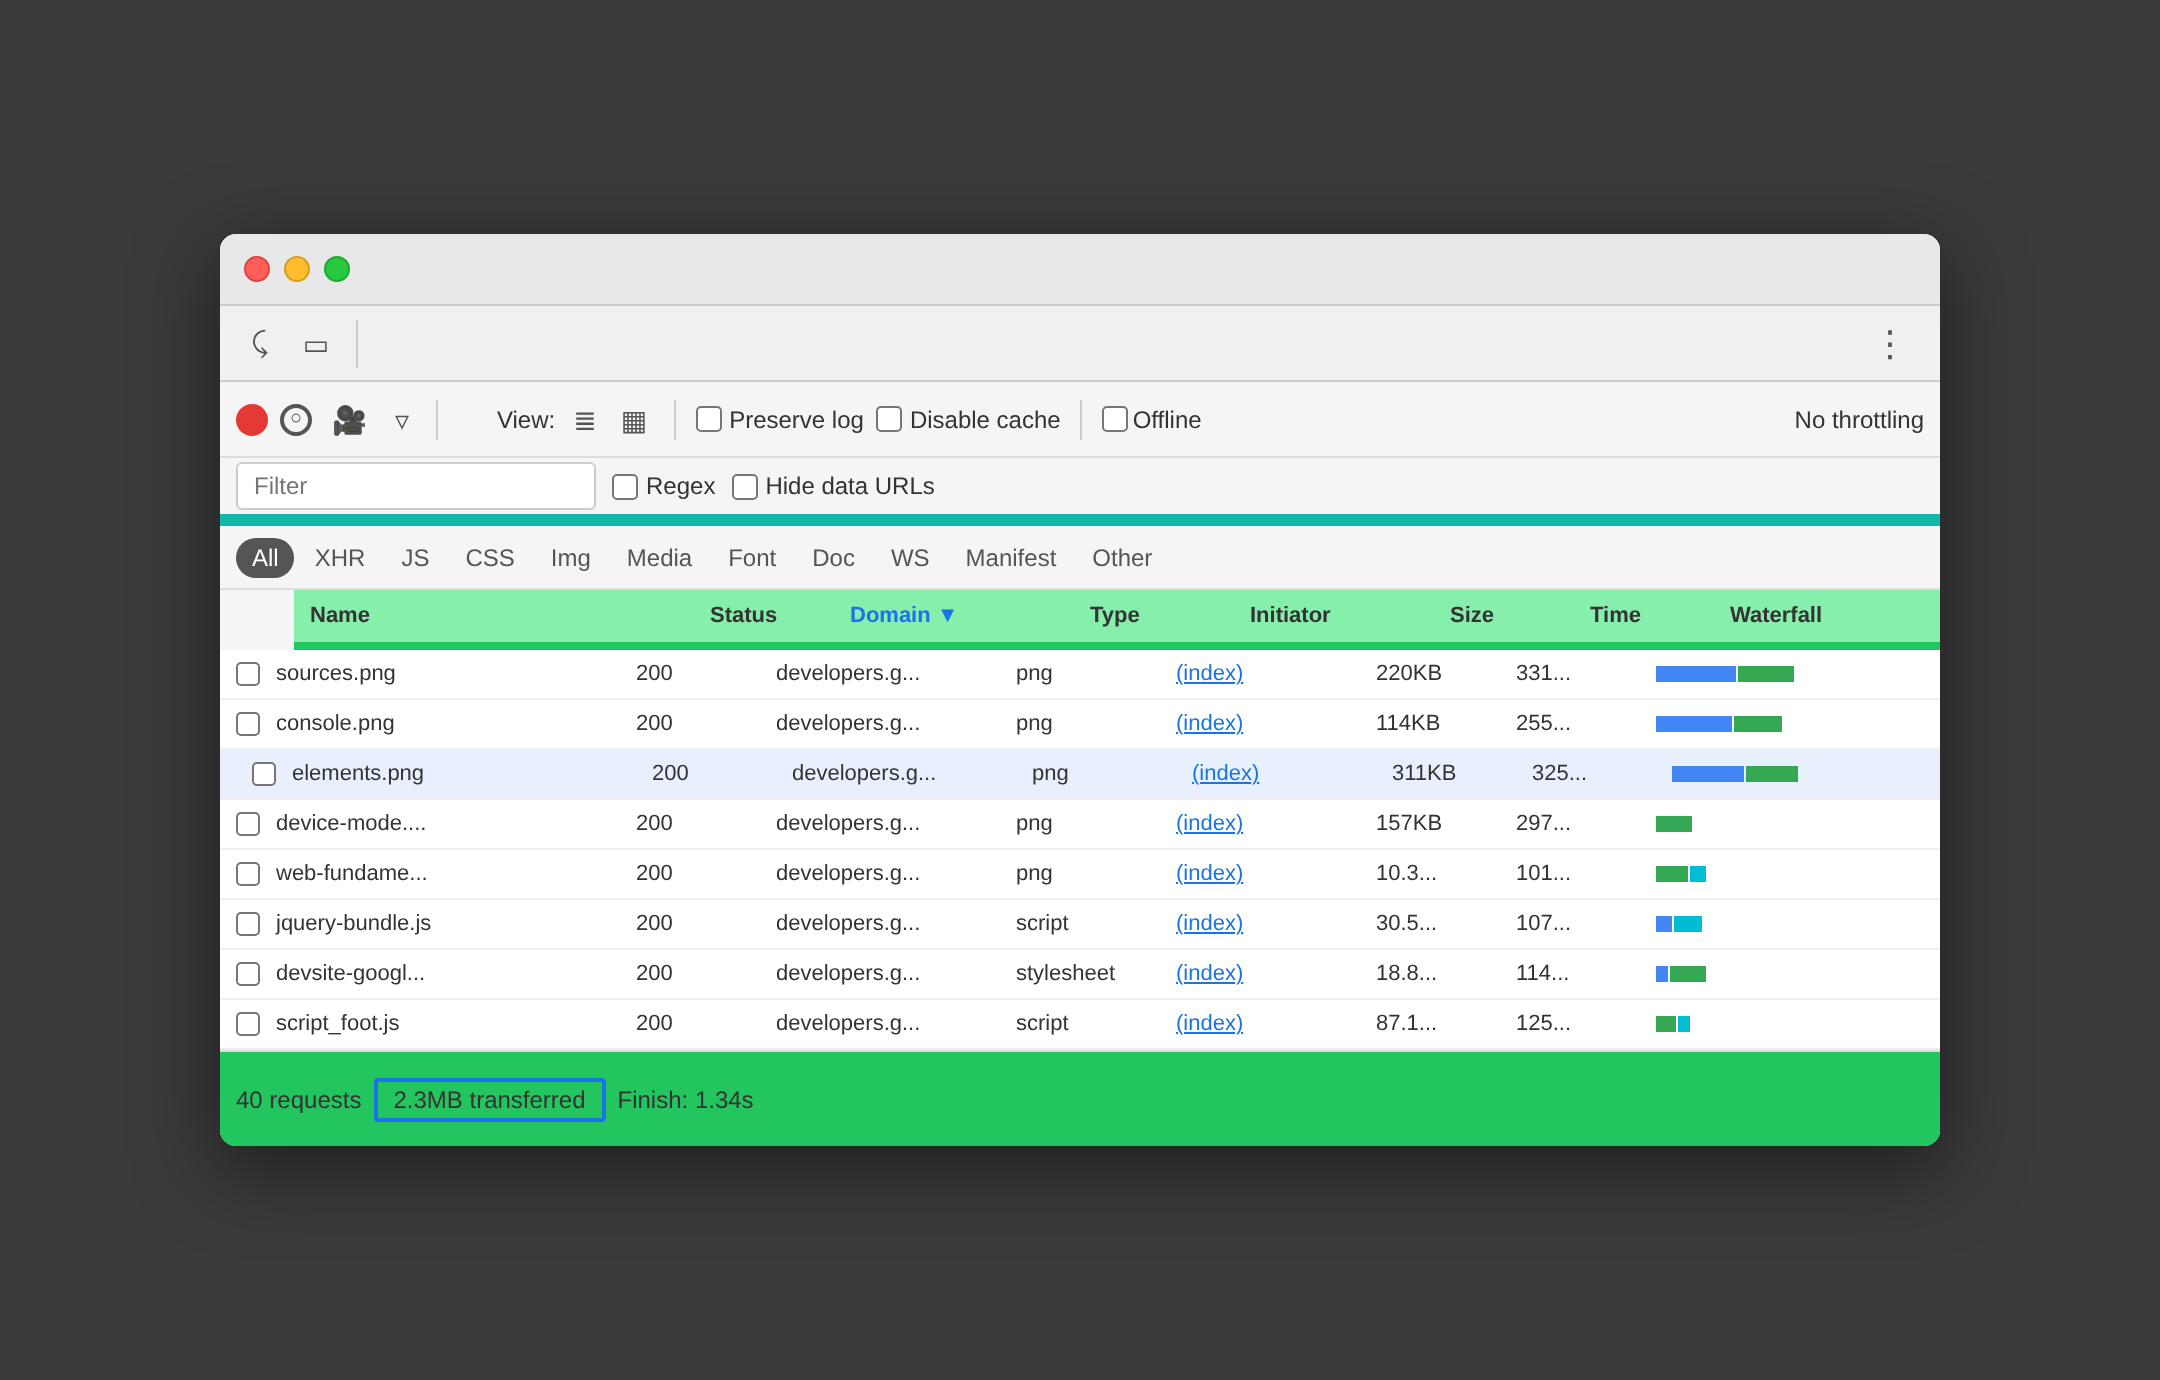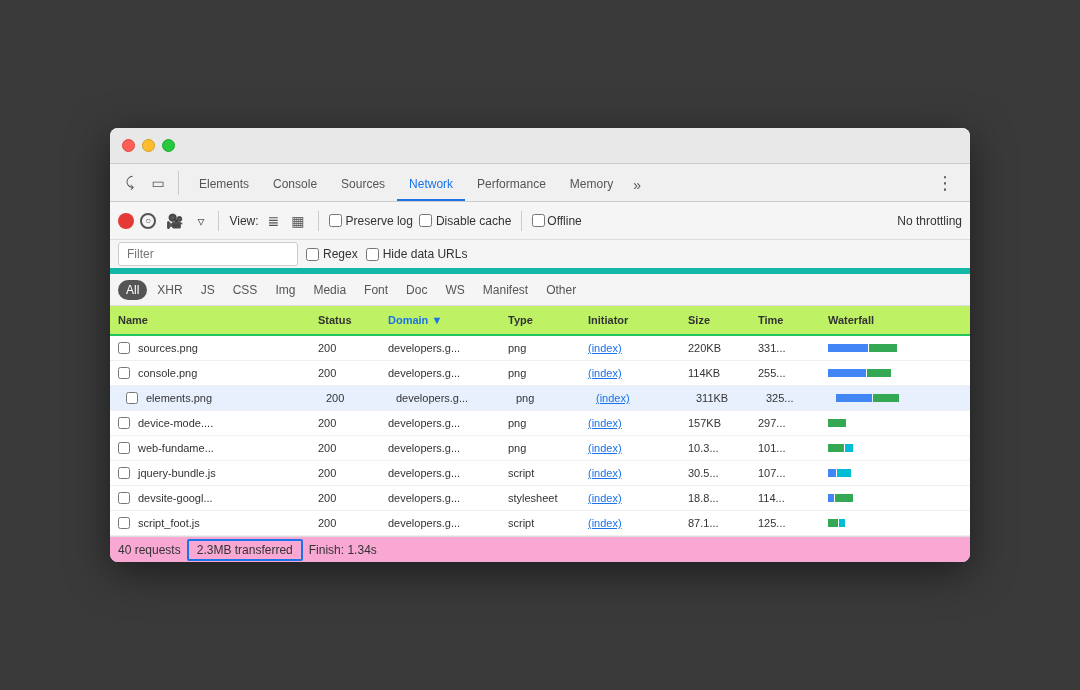--- a/index.html
+++ b/index.html
@@ -140,20 +140,21 @@
     }
     .divider-v {
       width: 1px;
       height: 20px;
       background: #ccc;
       margin: 0 4px;
     }
     .view-label {
       font-size: 12px;
       color: #333;
+      margin-left: 19px;
     }
     .view-btn {
       font-size: 14px;
       color: #555;
       cursor: pointer;
       padding: 2px 3px;
     }
     .checkbox-label {
       display: flex;
       align-items: center;
@@ -197,27 +198,28 @@
       color: #555;
       cursor: pointer;
       border-radius: 3px;
     }
     .type-btn.active {
       background: #555;
       color: white;
       border-radius: 12px;
     }
     .table-header {
-      background: #bef264;
-      border-bottom: 2px solid #22c55e;
+      background: #86efac;
+      border-bottom: 4px solid #22c55e;
       display: grid;
       grid-template-columns: 200px 70px 120px 80px 100px 70px 70px 1fr;
       padding: 4px 8px;
       height: 30px;
       align-items: center;
+      margin-left: 37px;
     }
     .th {
       font-size: 11px;
       font-weight: 600;
       color: #333;
       cursor: pointer;
     }
     .th.sorted { color: #1a73e8; }
     .table-body {
       background: white;
@@ -267,27 +269,27 @@
       background: #34a853;
       height: 8px;
       display: inline-block;
     }
     .wf-cyan {
       background: #00bcd4;
       height: 8px;
       display: inline-block;
     }
     .status-bar {
-      background: #f9a8d4;
+      background: #22c55e;
       border-top: 1px solid #ddd;
       display: flex;
       align-items: center;
       padding: 4px 8px;
       gap: 0;
-      height: 26px;
+      height: 48px;
       font-size: 12px;
       color: #333;
     }
     .transferred-badge {
       border: 2px solid #1a73e8;
       border-radius: 2px;
       padding: 2px 8px;
       font-size: 12px;
       color: #333;
       margin: 0 6px;
@@ -315,29 +317,20 @@
       <div class="traffic-light tl-red"></div>
       <div class="traffic-light tl-yellow"></div>
       <div class="traffic-light tl-green"></div>
     </div>
   </div>
 
   <div class="tabs-bar">
     <div class="devtools-icons">
       <div class="icon-btn">⤹</div>
       <div class="icon-btn">▭</div>
-    </div>
-    <div class="tabs">
-      <div class="tab">Elements</div>
-      <div class="tab">Console</div>
-      <div class="tab">Sources</div>
-      <div class="tab active">Network</div>
-      <div class="tab">Performance</div>
-      <div class="tab">Memory</div>
-      <div class="tab-more">»</div>
     </div>
     <div class="menu-icon">⋮</div>
   </div>
 
   <div class="toolbar">
     <div class="record-btn"></div>
     <div class="stop-btn">○</div>
     <div class="toolbar-icon">🎥</div>
     <div class="toolbar-icon">▿</div>
     <div class="divider-v"></div>

